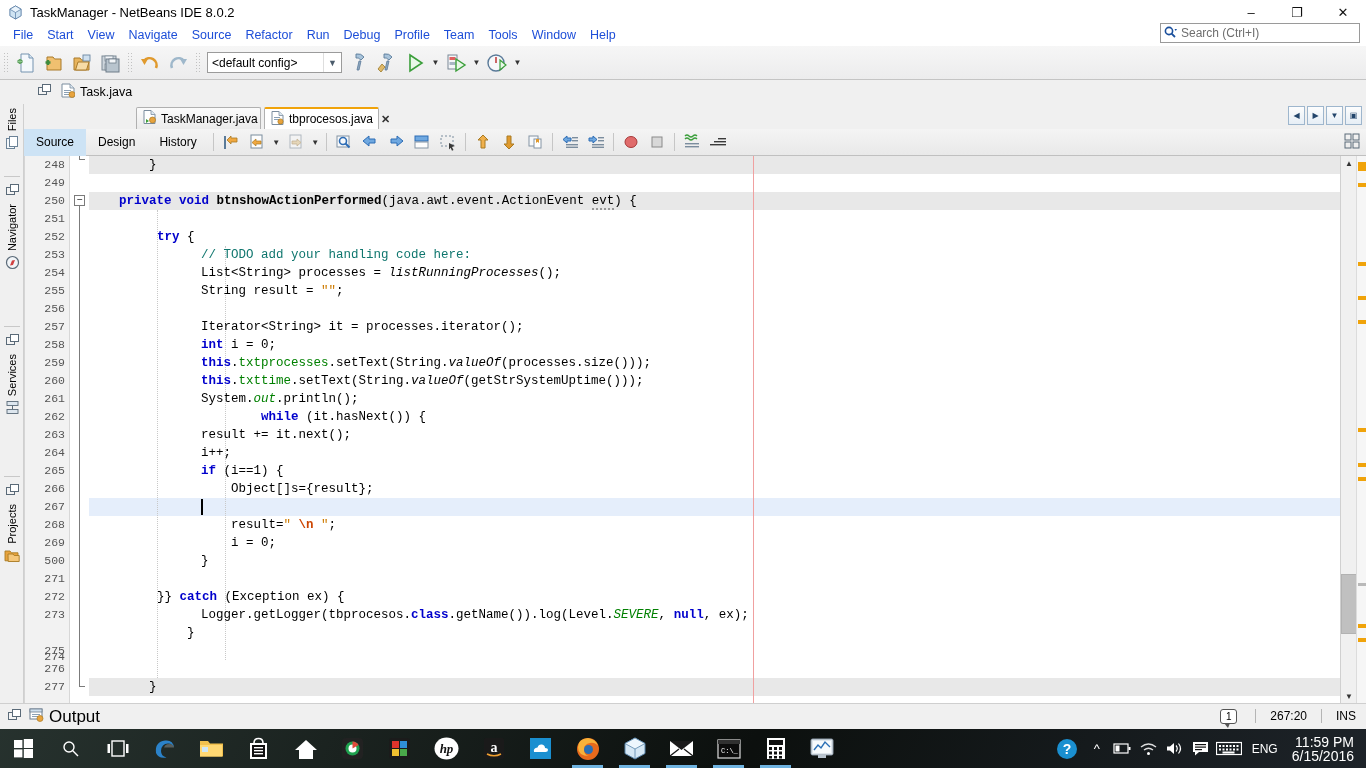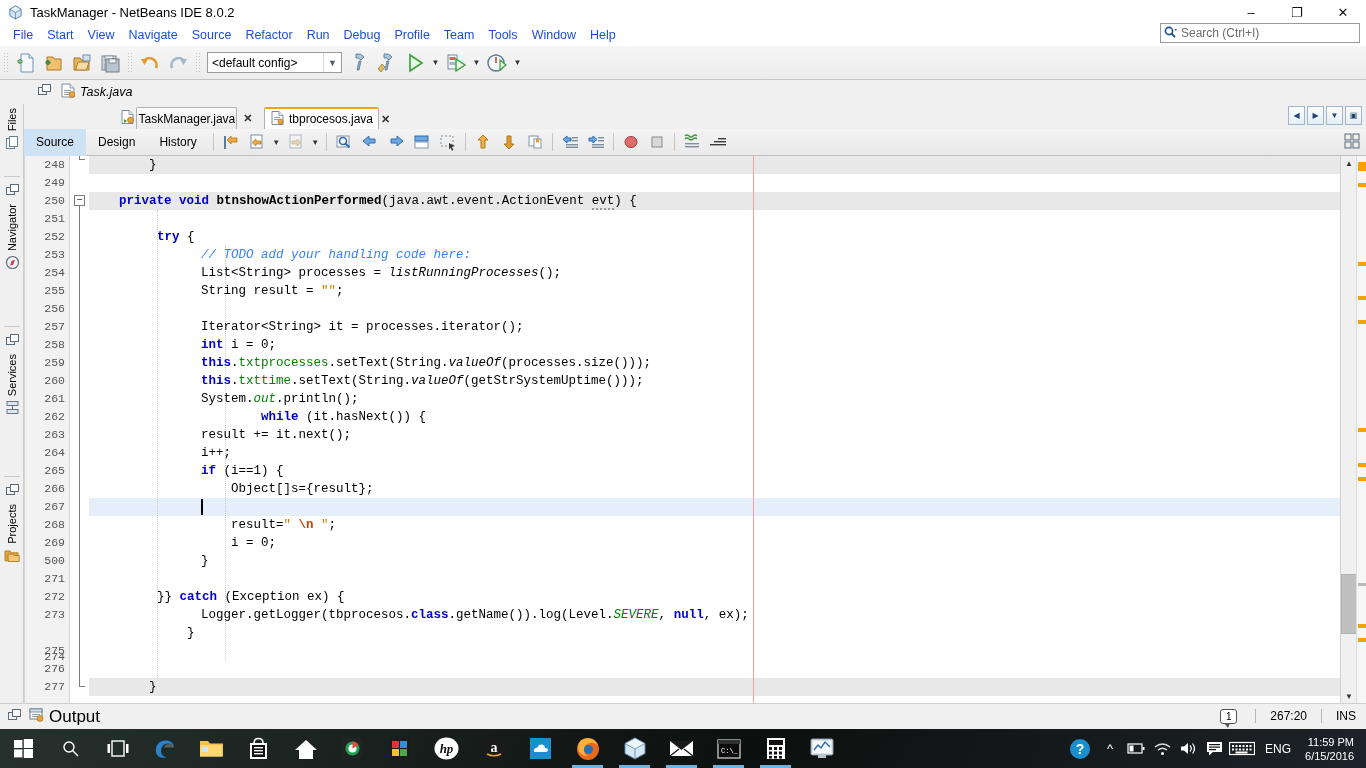--- a/index.html
+++ b/index.html
@@ -60,21 +60,21 @@
   .caret-split { width:13px; height:26px; display:flex; align-items:center; justify-content:center;
     font-size:8px; color:#333; }
 
   
   .pathbar {
     position:absolute; left:0; top:80px; width:1366px; height:24px;
     background:#f0f0f0; display:flex; align-items:center;
   }
   .pb-minwin { margin-left:38px; margin-right:10px; }
   .pb-file-ico { margin-right:5px; }
-  .pb-text { font-size:12.5px;font-style:italic; }
+  .pb-text { font-size:12.5px; }
 
   
   .leftdock {
     position:absolute; left:0; top:104px; width:24px; height:599px;
     background:#f0f0f0; border-right:1px solid #cfcfcf;
   }
   .vtab { position:absolute; left:2px; width:20px; display:flex; flex-direction:column;
           align-items:center; }
   .vtab .vlabel {
     writing-mode:vertical-rl; transform:rotate(180deg);
@@ -145,21 +145,21 @@
   .margin-line { position:absolute; left:664px; top:0; width:1px; height:547px; background:#f0a0a0; }
   .indentguide { position:absolute; width:1px; height:18px; border-left:1px dotted #c8c8c8; }
 
   .code {
     position:absolute; left:0; top:0;
     font-family:"Liberation Mono", monospace; font-size:12.5px; line-height:18px;
     white-space:pre; color:#000;
   }
   .ln { position:absolute; left:0; height:18px; white-space:pre; }
   .kw   { color:#0000cc; font-weight:bold; }
-  .cmt  { color:#3b82f6;font-style:italic; }
+  .cmt  { color:#0f766e; }
   .str  { color:#ce7b00; }
   .fld  { color:#008000; }
   .stat { font-style:italic; }
   .statg{ color:#008000; font-style:italic; }
   .cursorbar { position:absolute; width:2px; height:16px; background:#000; }
   .occ { background:#f5e96a; }
   .squiggle { border-bottom:2px dotted #999; padding-bottom:0px; }
 
   
   .scroll-outer {
@@ -201,21 +201,21 @@
   .taskbar {
     position:absolute; left:0; top:729px; width:1366px; height:39px;
     background:#0a0a0a;
     background-image:linear-gradient(115deg, rgba(40,52,48,.95), rgba(12,16,14,.98) 55%, rgba(30,36,42,.95));
     display:flex; align-items:center;
   }
   .tbk { width:47px; height:39px; display:flex; align-items:center; justify-content:center; position:relative; }
   .tbk.run:after { content:""; position:absolute; bottom:0; left:8px; width:31px; height:3px; background:#6fb3e0; }
   .tray { position:absolute; right:0; top:0; height:39px; display:flex; align-items:center; }
   .tray-ic { width:26px; display:flex; align-items:center; justify-content:center; color:#fff; font-size:13px; }
-  .clock { color:#fff; font-size:11px; line-height:14px; text-align:right; padding-right:12px; padding-left:6px; }
+  .clock { color:#fff; font-size:14px; line-height:14px; text-align:right; padding-right:12px; padding-left:6px; }
   .lang { color:#fff; font-size:12px; padding:0 8px; }
 </style>
 </head>
 <body>
 
 <div class="app">
 
   <div class="titlebar">
     <svg class="title-ico" viewBox="0 0 16 16">
       <polygon points="8,1 14,4.5 14,11.5 8,15 2,11.5 2,4.5" fill="#cfe3f2" stroke="#5b7fa6" stroke-width="1"></polygon>
@@ -431,21 +431,21 @@
         </svg>
       </span>
     </div>
   </div>
 
   <div class="tabstrip">
     <div class="etab" style="left:0; width:88px;margin-top:44px;">
       <span>Start Page</span>
       <span class="tx">✕</span>
     </div>
-    <div class="etab" style="left:112px; width:101px;justify-content:center;">
+    <div class="etab" style="left:112px; width:125px;">
       <span class="tico">
         <svg width="13" height="14" viewBox="0 0 13 14">
           <path d="M1 0.5 h7 l4 4 v9 h-11 z" fill="#ffffff" stroke="#7b8d9e" stroke-width="1"></path>
           <path d="M8 0.5 v4 h4" fill="#dce8f2" stroke="#7b8d9e" stroke-width="0.8"></path>
           <circle cx="9.5" cy="10" r="3" fill="#e8a33d" stroke="#a97a22" stroke-width="0.7"></circle>
           <polygon points="3,9 6,11 3,13" fill="#3a9e3a"></polygon>
         </svg>
       </span>
       <span>TaskManager.java</span>
       <span class="tx">✕</span>

